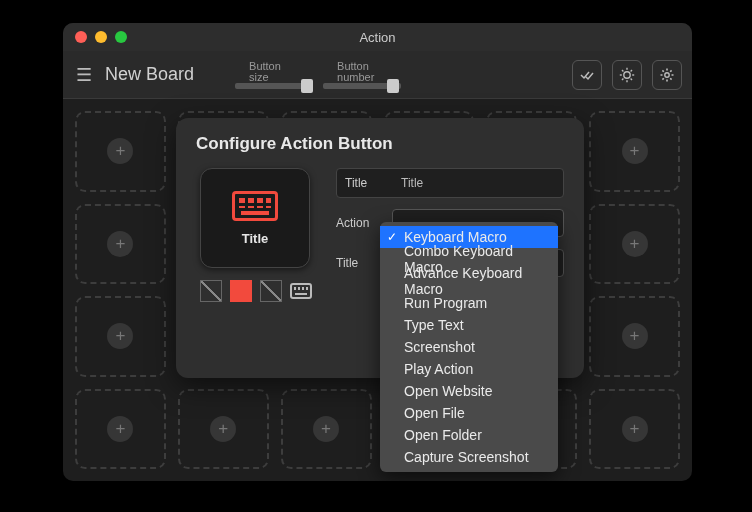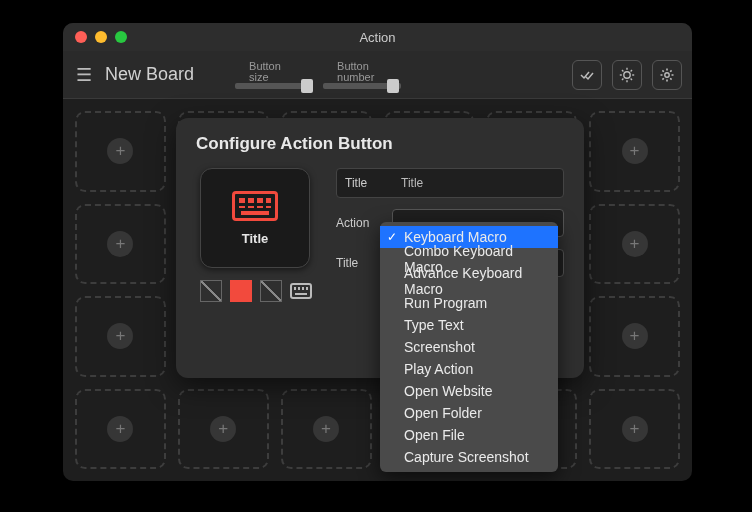--- a/index.html
+++ b/index.html
@@ -360,16 +360,16 @@
 
 <div class="dropdown" id="dropdown">
     <div class="dd-item selected">Keyboard Macro</div>
     <div class="dd-item">Combo Keyboard Macro</div>
     <div class="dd-item">Advance Keyboard Macro</div>
     <div class="dd-item">Run Program</div>
     <div class="dd-item">Type Text</div>
     <div class="dd-item">Screenshot</div>
     <div class="dd-item">Play Action</div>
     <div class="dd-item">Open Website</div>
+    <div class="dd-item">Open File</div>
     <div class="dd-item">Open Folder</div>
-    <div class="dd-item">Open File</div>
     <div class="dd-item">Capture Screenshot</div>
   </div>
 
 </body></html>

